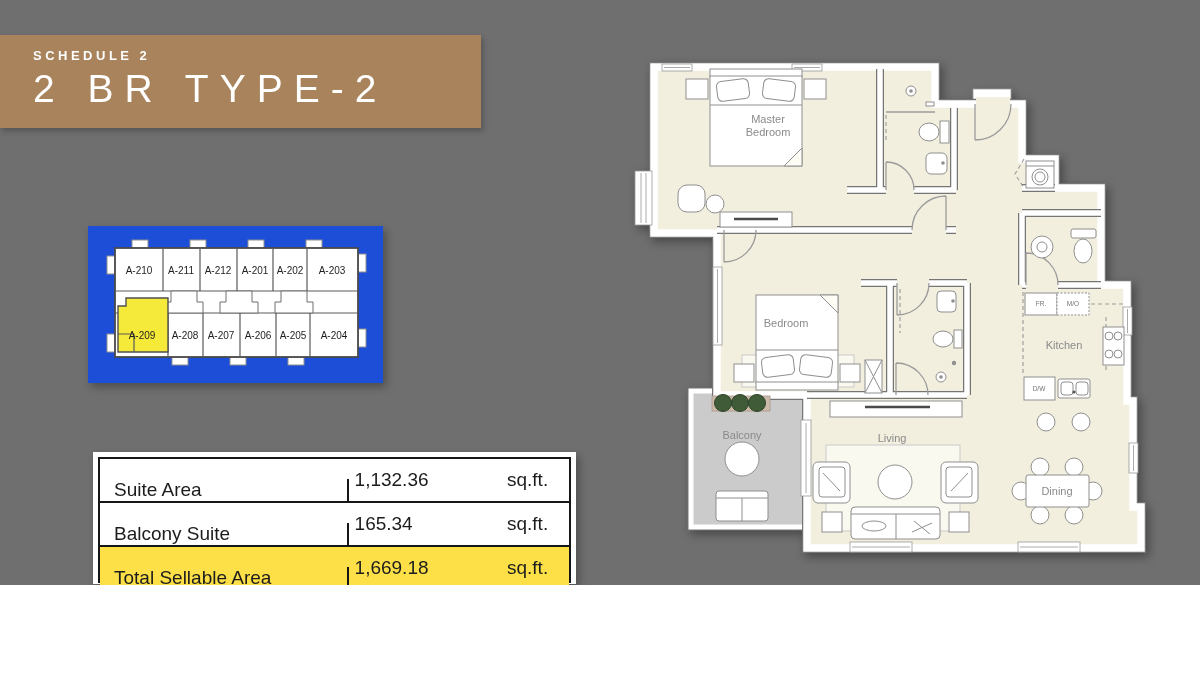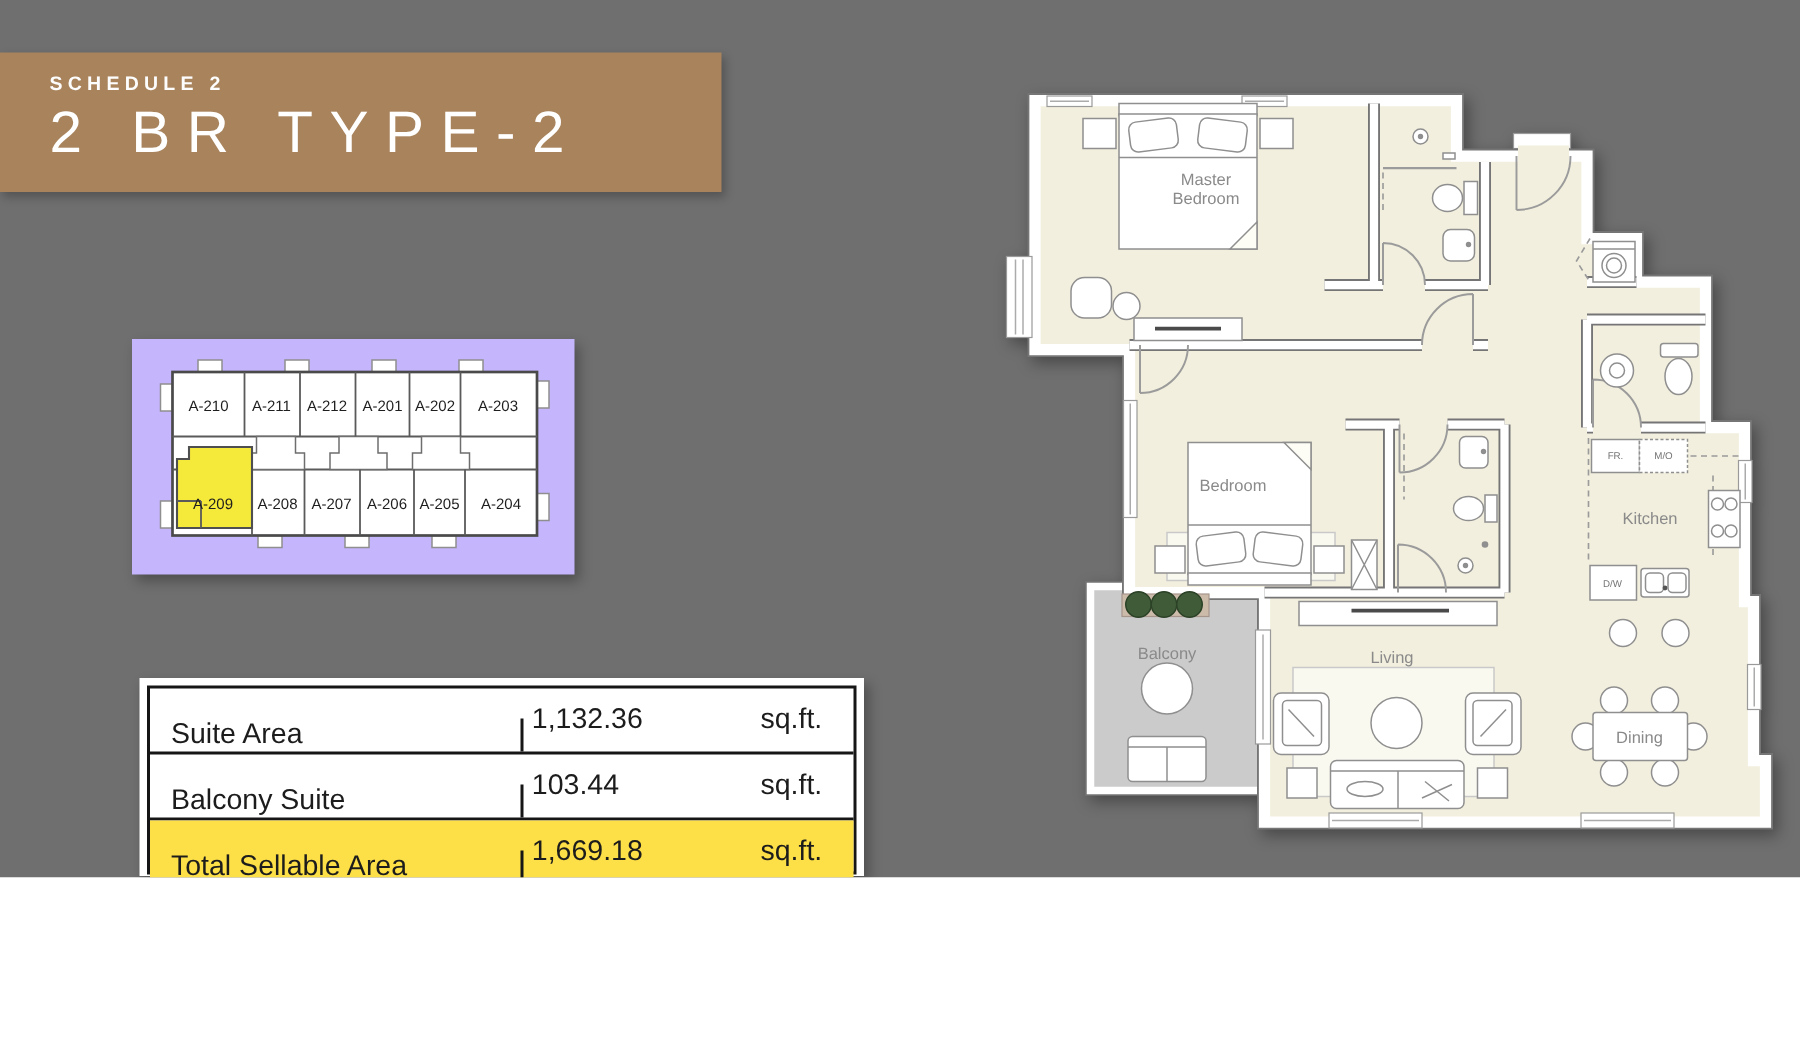--- a/index.html
+++ b/index.html
@@ -4,42 +4,42 @@
 <style>
   html,body{margin:0;padding:0;}
   .stage{position:relative;width:1200px;height:585px;background:#6f6f6f;overflow:hidden;
          font-family:"Liberation Sans",sans-serif;}
   
   .banner{position:absolute;left:0;top:35px;width:481px;height:93px;background:#a8835c;
           box-shadow:2px 3px 6px rgba(0,0,0,.25);box-sizing:border-box;padding:13px 0 0 33px;}
   .banner-sub{font-weight:700;font-size:13px;letter-spacing:3.5px;color:#fdfdfd;}
   .banner-title{font-weight:400;font-size:39px;letter-spacing:11px;color:#ffffff;margin-top:4px;}
   
-  .keycard{position:absolute;left:88px;top:226px;width:295px;height:157px;background:#c4b5fd;
+  .keycard{position:absolute;left:88px;top:226px;width:295px;height:157px;background:#1d4ed8;
            box-shadow:3px 4px 8px rgba(0,0,0,.3);}
   .kp-line{stroke:#5a5a5a;stroke-width:1.2;fill:none;}
   .kp-outer{stroke:#4a4a4a;stroke-width:1.8;fill:#ffffff;}
   .kp-bump{fill:#ffffff;stroke:#8f8f8f;stroke-width:1;}
   .kp-core{fill:#ffffff;stroke:#6e6e6e;stroke-width:1;}
   .kp{font:10px "Liberation Sans",sans-serif;fill:#1e1e1e;}
   
   .areatable{position:absolute;left:93px;top:452px;width:483px;height:132px;background:#ffffff;
              box-sizing:border-box;padding:5px;box-shadow:3px 4px 8px rgba(0,0,0,.3);}
   .tbl{border:2px solid #161616;height:100%;display:flex;flex-direction:column;}
   .trow{flex:1;display:flex;align-items:stretch;border-bottom:2px solid #161616;
         font-size:19px;color:#1c1c1c;}
   .trow:last-child{border-bottom:none;}
   .trow.total{background:#fde047;}
   .tlabel{flex:0 0 53%;display:flex;align-items:center;padding-left:14px;
           border-right:2px solid #161616;box-sizing:border-box;margin-top:20px;}
   .tval{flex:1;display:flex;align-items:center;padding:0 10px 0 6px;}
   .num{flex:1;text-align:left;}
   .unit{width:52px;margin-left:13px;text-align:left;}
   
-  .plan{position:absolute;left:670px;top:55px;width:520px;height:535px;
+  .plan{position:absolute;left:634px;top:55px;width:520px;height:535px;
         filter:drop-shadow(3px 4px 5px rgba(0,0,0,.35));}
   .shd{stroke:#757575;stroke-width:10;fill:none;stroke-linejoin:miter;}
   .shw{stroke:#ffffff;stroke-width:7.5;fill:none;stroke-linejoin:miter;}
   .wd{stroke:#757575;stroke-width:8;fill:none;}
   .ww{stroke:#ffffff;stroke-width:5.5;fill:none;}
   .bd{stroke:#757575;stroke-width:7;fill:none;}
   .bw{stroke:#ffffff;stroke-width:5;fill:none;}
   .tan{fill:#cdbbaa;stroke:#a6958a;stroke-width:.8;}
   .fx{fill:#ffffff;stroke:#8f8f8f;stroke-width:1;}
   .fx2{fill:none;stroke:#8f8f8f;stroke-width:1;}
@@ -114,21 +114,21 @@
       <div class="trow">
         <div class="tlabel">Suite Area</div>
         <div class="tval">
           <span class="num">1,132.36</span>
           <span class="unit">sq.ft.</span>
         </div>
       </div>
       <div class="trow">
         <div class="tlabel">Balcony Suite</div>
         <div class="tval">
-          <span class="num">103.44</span>
+          <span class="num">165.34</span>
           <span class="unit">sq.ft.</span>
         </div>
       </div>
       <div class="trow total">
         <div class="tlabel">Total Sellable Area</div>
         <div class="tval">
           <span class="num">1,669.18</span>
           <span class="unit">sq.ft.</span>
         </div>
       </div>

